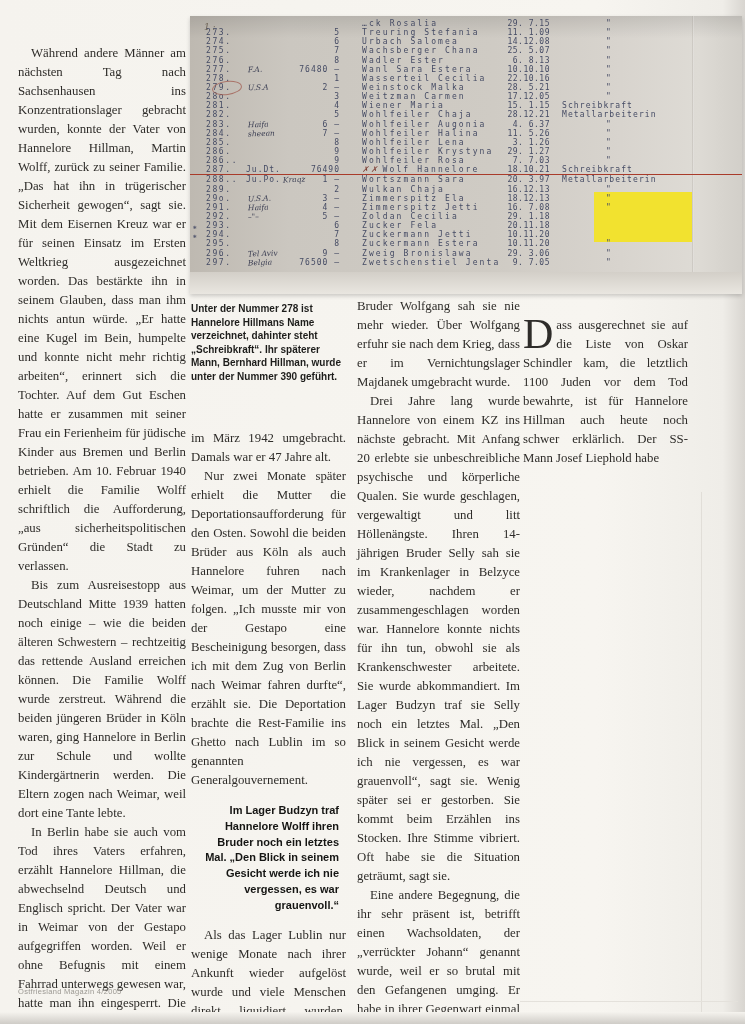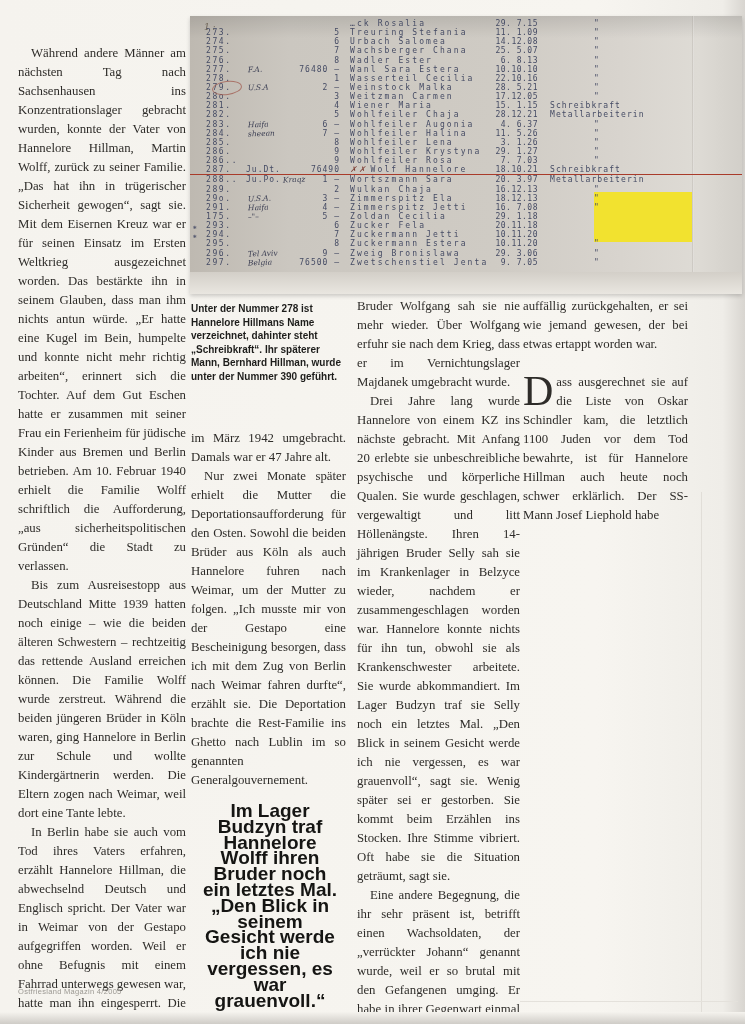--- a/index.html
+++ b/index.html
@@ -24,40 +24,40 @@
   #scanrows{position:absolute;left:0;top:3px;right:0;z-index:2;}
   .srow{position:relative;display:flex;height:9.15px;align-items:baseline;
     font-family:"DejaVu Sans Mono",monospace;font-size:8px;line-height:9.15px;
     color:#454b64;white-space:nowrap;}
   .c-no{width:40px;margin-left:16px;letter-spacing:1.6px;flex:none;}
   .c-mid{width:96px;flex:none;display:flex;align-items:baseline;}
   .c-ann{letter-spacing:1px;}
   .c-hand{font-family:"DejaVu Serif",serif;font-style:italic;font-size:7.5px;
     color:#3a3d52;transform:rotate(-2deg);margin-left:2px;}
   .c-n2{margin-left:auto;letter-spacing:1px;padding-right:2px;}
-  .c-name{width:142px;margin-left:8px;letter-spacing:2.1px;flex:none;overflow:hidden;}
+  .c-name{width:142px;margin-left:20px;letter-spacing:2.1px;flex:none;overflow:hidden;}
   .c-date{width:46px;text-align:right;letter-spacing:.5px;flex:none;}
   .c-occ{flex:1;padding-left:12px;letter-spacing:1.1px;}
   .c-occ.ditto{padding-left:56px;}
   .c-mark{font-family:"DejaVu Serif",serif;font-style:italic;color:#7c3b31;margin-right:3px;}
   .srow.red{border-bottom:1.6px solid #a93b2a;}
   .srow .circ{position:absolute;left:22px;top:-2px;width:28px;height:12px;z-index:3;
     border:1.3px solid #a05a4d;border-radius:50%;transform:rotate(-7deg);opacity:.75;}
   .srow .star{position:absolute;left:3px;top:1px;font-size:6px;color:#565a70;}
   #hl{position:absolute;left:404px;top:176px;width:98px;height:50px;background:#f2e22f;z-index:1;}
   #scanmark{position:absolute;left:14px;top:6px;z-index:2;font-family:"DejaVu Serif",serif;
     font-style:italic;font-size:9px;color:#6e6557;}
   #scan .foldline{position:absolute;top:0;bottom:20px;left:502px;width:2px;
     background:linear-gradient(90deg,rgba(120,112,100,.25),rgba(255,255,255,.4));}
   
   #caption{position:absolute;left:191px;top:302px;width:152px;
     font-family:"Liberation Sans",sans-serif;font-weight:bold;
     font-size:10px;line-height:13.6px;color:#1d1d1b;text-align:left;}
   .quote{margin:13px 0 12px 10px;width:138px;font-family:"Liberation Sans",sans-serif;
-    font-weight:bold;font-size:19px;line-height:15.8px;color:#151513;text-align:center;}
+    font-weight:bold;font-size:11px;line-height:15.8px;color:#151513;text-align:right;}
   
   #col1{left:18px;top:44px;width:168px;}
   #col2{left:191px;top:429px;width:155px;}
   #col3{left:357px;top:297px;width:163px;}
   #col4{left:523px;top:297px;width:165px;}
   .dropcap{float:left;font-size:42px;line-height:33px;padding:2px 3px 0 0;color:#2e2c29;
     font-family:"Liberation Serif",serif;}
   #footer{position:absolute;left:18px;top:987px;font-family:"Liberation Sans",sans-serif;
     font-size:7.5px;color:#9b9892;letter-spacing:.3px;}
   .pageline{position:absolute;left:701px;top:492px;width:1px;height:520px;background:#e1ded8;}
@@ -272,21 +272,21 @@
           <span class="c-no">291.</span>
           <div class="c-mid">
             <span class="c-hand">Haifa</span>
             <span class="c-n2">4 –</span>
           </div>
           <span class="c-name">Zimmerspitz Jetti</span>
           <span class="c-date">16. 7.08</span>
           <span class="c-occ ditto">"</span>
         </div>
         <div class="srow">
-          <span class="c-no">175.</span>
+          <span class="c-no">292.</span>
           <div class="c-mid">
             <span class="c-hand">–"–</span>
             <span class="c-n2">5 –</span>
           </div>
           <span class="c-name">Zoldan Cecilia</span>
           <span class="c-date">29. 1.18</span>
           <span class="c-occ"></span>
         </div>
         <div class="srow">
           <span class="c-no">293.</span>
@@ -354,22 +354,19 @@
       </div>
   </div>
 
   <div id="col3" class="col">
       <p>Bruder Wolfgang sah sie nie mehr wieder. Über Wolfgang erfuhr sie nach dem Krieg, dass er im Vernichtungslager Majdanek umgebracht wurde.</p>
       <p class="ind">Drei Jahre lang wurde Hannelore von einem KZ ins nächste gebracht. Mit Anfang 20 erlebte sie unbeschreibliche psychische und körperliche Qualen. Sie wurde geschlagen, vergewaltigt und litt Höllenängste. Ihren 14-jährigen Bruder Selly sah sie im Krankenlager in Belzyce wieder, nachdem er zusammengeschlagen worden war. Hannelore konnte nichts für ihn tun, obwohl sie als Krankenschwester arbeitete. Sie wurde abkommandiert. Im Lager Budzyn traf sie Selly noch ein letztes Mal. „Den Blick in seinem Gesicht werde ich nie vergessen, es war grauenvoll“, sagt sie. Wenig später sei er gestorben. Sie kommt beim Erzählen ins Stocken. Ihre Stimme vibriert. Oft habe sie die Situation geträumt, sagt sie.</p>
       <p class="ind">Eine andere Begegnung, die ihr sehr präsent ist, betrifft einen Wachsoldaten, der „verrückter Johann“ genannt wurde, weil er so brutal mit den Gefangenen umging. Er habe in ihrer Gegenwart einmal auf Plattdeutsch geschimpft, erzählt Hannelore Hillman. Es stellte sich heraus, dass er aus Moordorf stammte und sogar ihren Großvater kannte. „Er war jemand, der aus den primitivsten Verhältnissen stammte und seine Macht ausnutzte.“ Nach der Begegnung mit ihr habe er sich</p>
     </div>
 
   <div id="col4" class="col">
-    <div id="col4a">
-        <p>auffällig zurückgehalten, er sei wie jemand gewesen, der bei etwas ertappt worden war.</p>
-      </div>
     <p style="margin-top:19px;"><span class="dropcap">D</span><span>ass ausgerechnet sie auf die Liste von Oskar Schindler kam, die letztlich 1100 Juden vor dem Tod bewahrte, ist für Hannelore Hillman auch heute noch schwer erklärlich. Der SS-Mann Josef Liephold habe</span></p>
   </div>
 
   <div id="footer">Ostfriesland Magazin 4/2005</div>
   <div class="pageline"></div>
   <div class="pagebottomline"></div>
 </div>
 
 </body></html>

